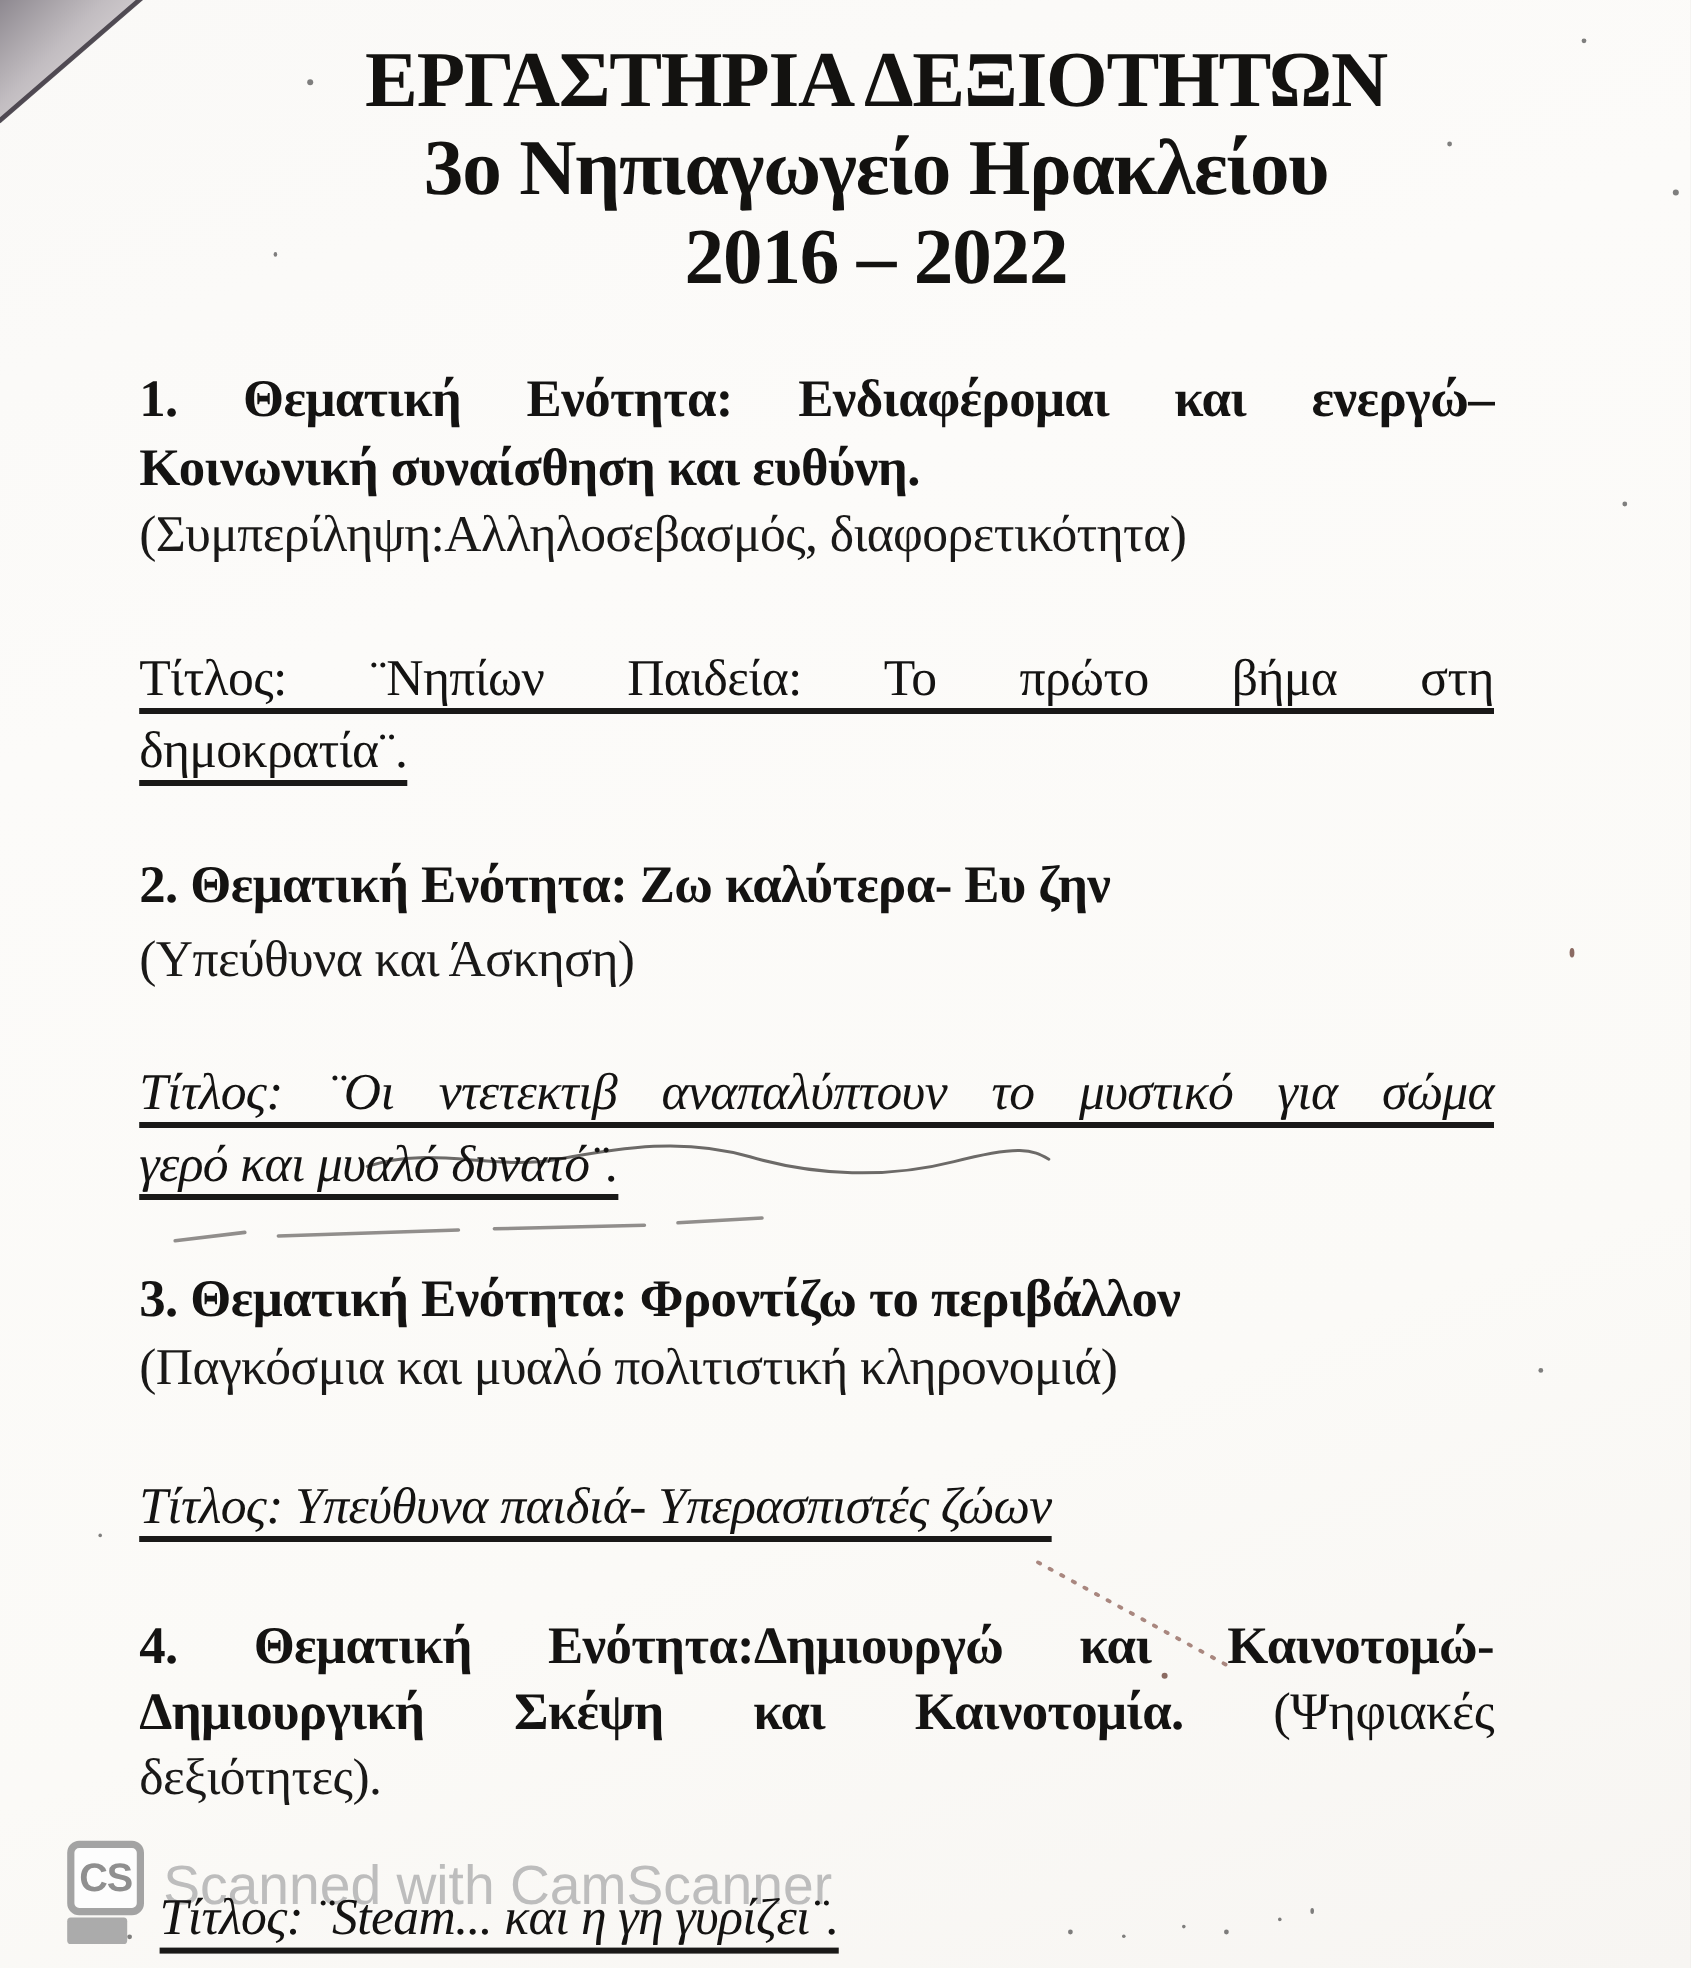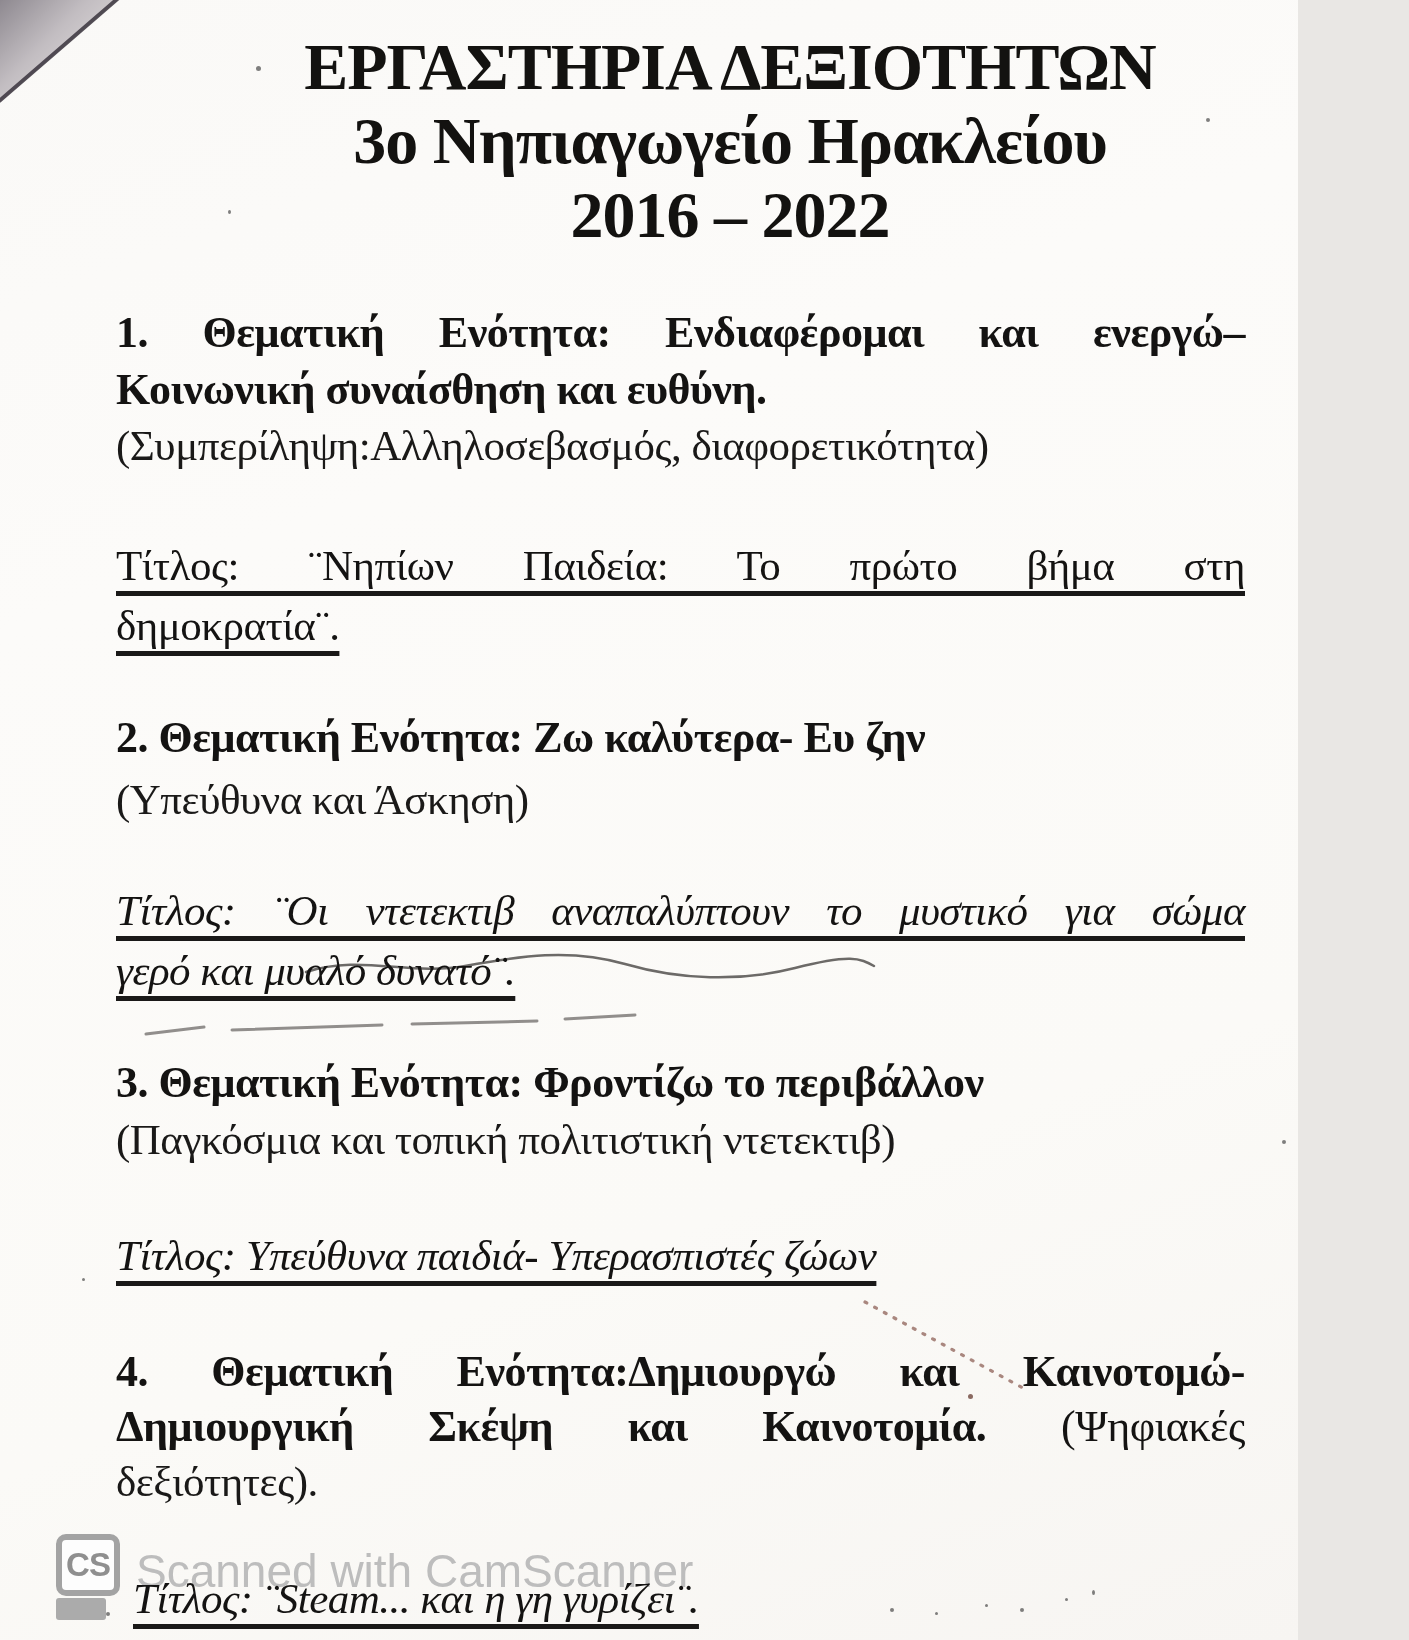--- a/index.html
+++ b/index.html
@@ -2,21 +2,21 @@
 <html><head>
 <meta charset="utf-8">
 <style>
   html,body{margin:0;padding:0;}
   body{
     width:1409px;height:1640px;
     background:#e9e7e4;
     font-family:"Liberation Serif", serif;
   }
   .page{
-    position:relative;width:1298px;height:1640px;overflow:hidden;
+    position:relative;width:1409px;height:1640px;overflow:hidden;
     background:linear-gradient(160deg,#faf9f7 0%,#fcfbf9 30%,#fbfaf7 70%,#f7f5f2 100%);
     color:#161514;
   }
   
   .corner-fold{
     position:absolute;left:0;top:0;width:118px;height:102px;
     clip-path:polygon(0 0,100% 0,0 100%);
     background:linear-gradient(135deg,#8e8990 0%,#c2bdc1 40%,#ddd9da 75%,#f2efee 100%);
   }
   .corner-line{
@@ -105,21 +105,21 @@
   <div class="line body-line" style="top:418px">(Συμπερίληψη:Αλληλοσεβασμός, διαφορετικότητα)</div>
   <div class="line title-u justify" style="top:537px">Τίτλος: ¨Νηπίων Παιδεία: Το πρώτο βήμα στη</div>
   <div class="line title-u" style="top:597px">δημοκρατία¨.</div>
 
   <div class="line heading" style="top:710px">2. Θεματική Ενότητα: Ζω καλύτερα- Ευ ζην</div>
   <div class="line body-line" style="top:772px">(Υπεύθυνα και Άσκηση)</div>
   <div class="line title-u italic justify" style="top:882px">Τίτλος: ¨Οι ντετεκτιβ αναπαλύπτουν το μυστικό για σώμα</div>
   <div class="line title-u italic" style="top:942px">γερό και μυαλό δυνατό¨.</div>
 
   <div class="line heading" style="top:1055px">3. Θεματική Ενότητα: Φροντίζω το περιβάλλον</div>
-  <div class="line body-line" style="top:1112px">(Παγκόσμια και τοπική πολιτιστική ντετεκτιβ)</div>
+  <div class="line body-line" style="top:1112px">(Παγκόσμια και μυαλό πολιτιστική κληρονομιά)</div>
   <div class="line title-u italic" style="top:1227px">Τίτλος: Υπεύθυνα παιδιά- Υπερασπιστές ζώων</div>
 
   <div class="line heading justify" style="top:1344px">4. Θεματική Ενότητα:Δημιουργώ και Καινοτομώ-</div>
   <div class="line heading justify" style="top:1399px"><span>Δημιουργική Σκέψη και Καινοτομία.</span> <span class="reg">(Ψηφιακές</span></div>
   <div class="line body-line" style="top:1454px">δεξιότητες).</div>
 
   <div class="wm-text">Scanned with CamScanner</div>
   <div class="cs-badge">
     <div class="cs-box">CS</div>
     <div class="cs-bar"></div>

